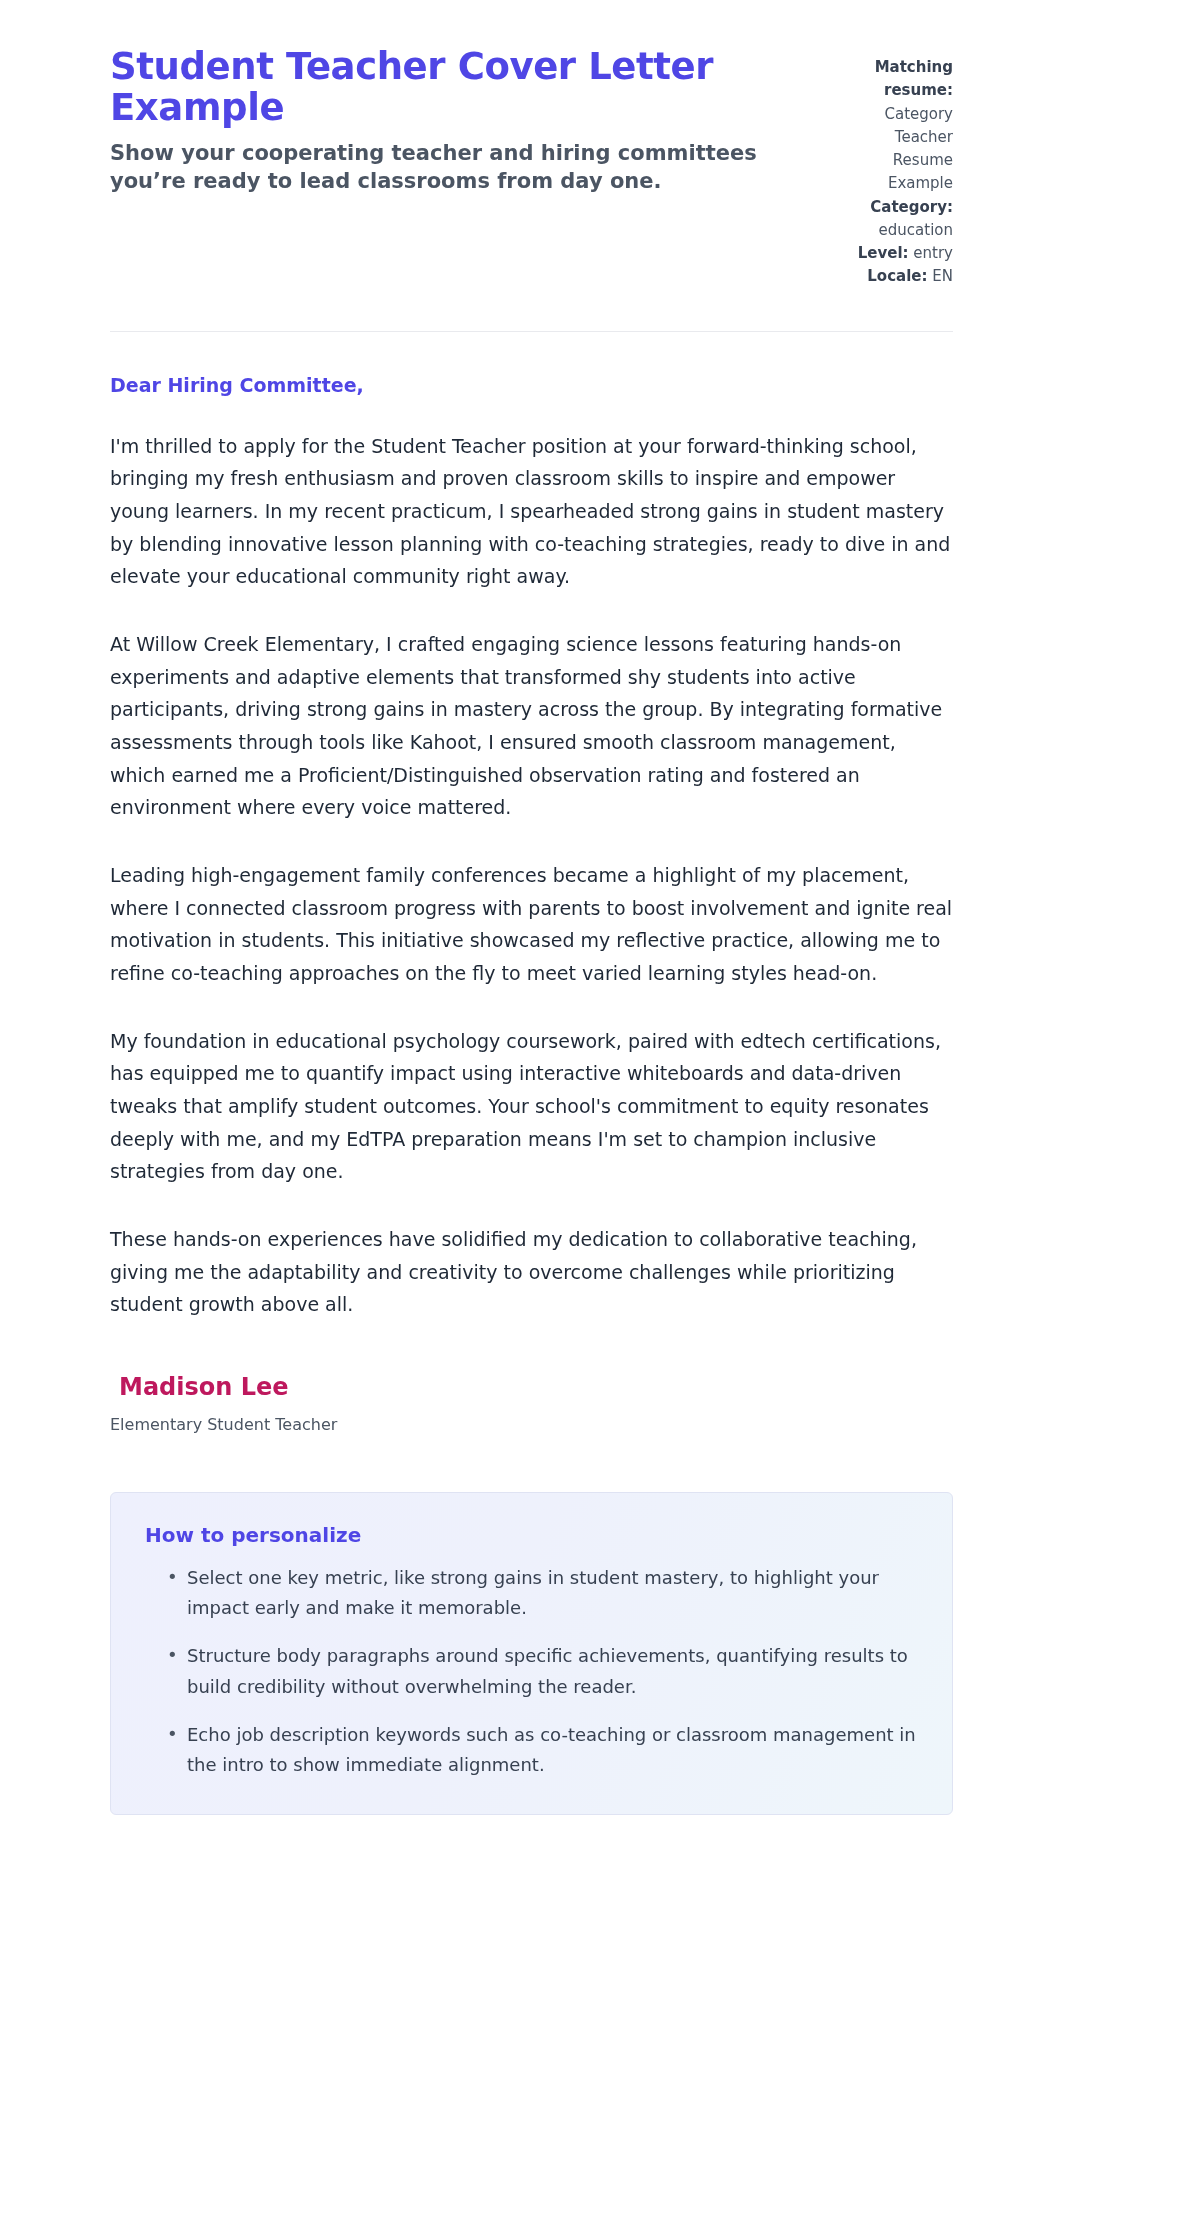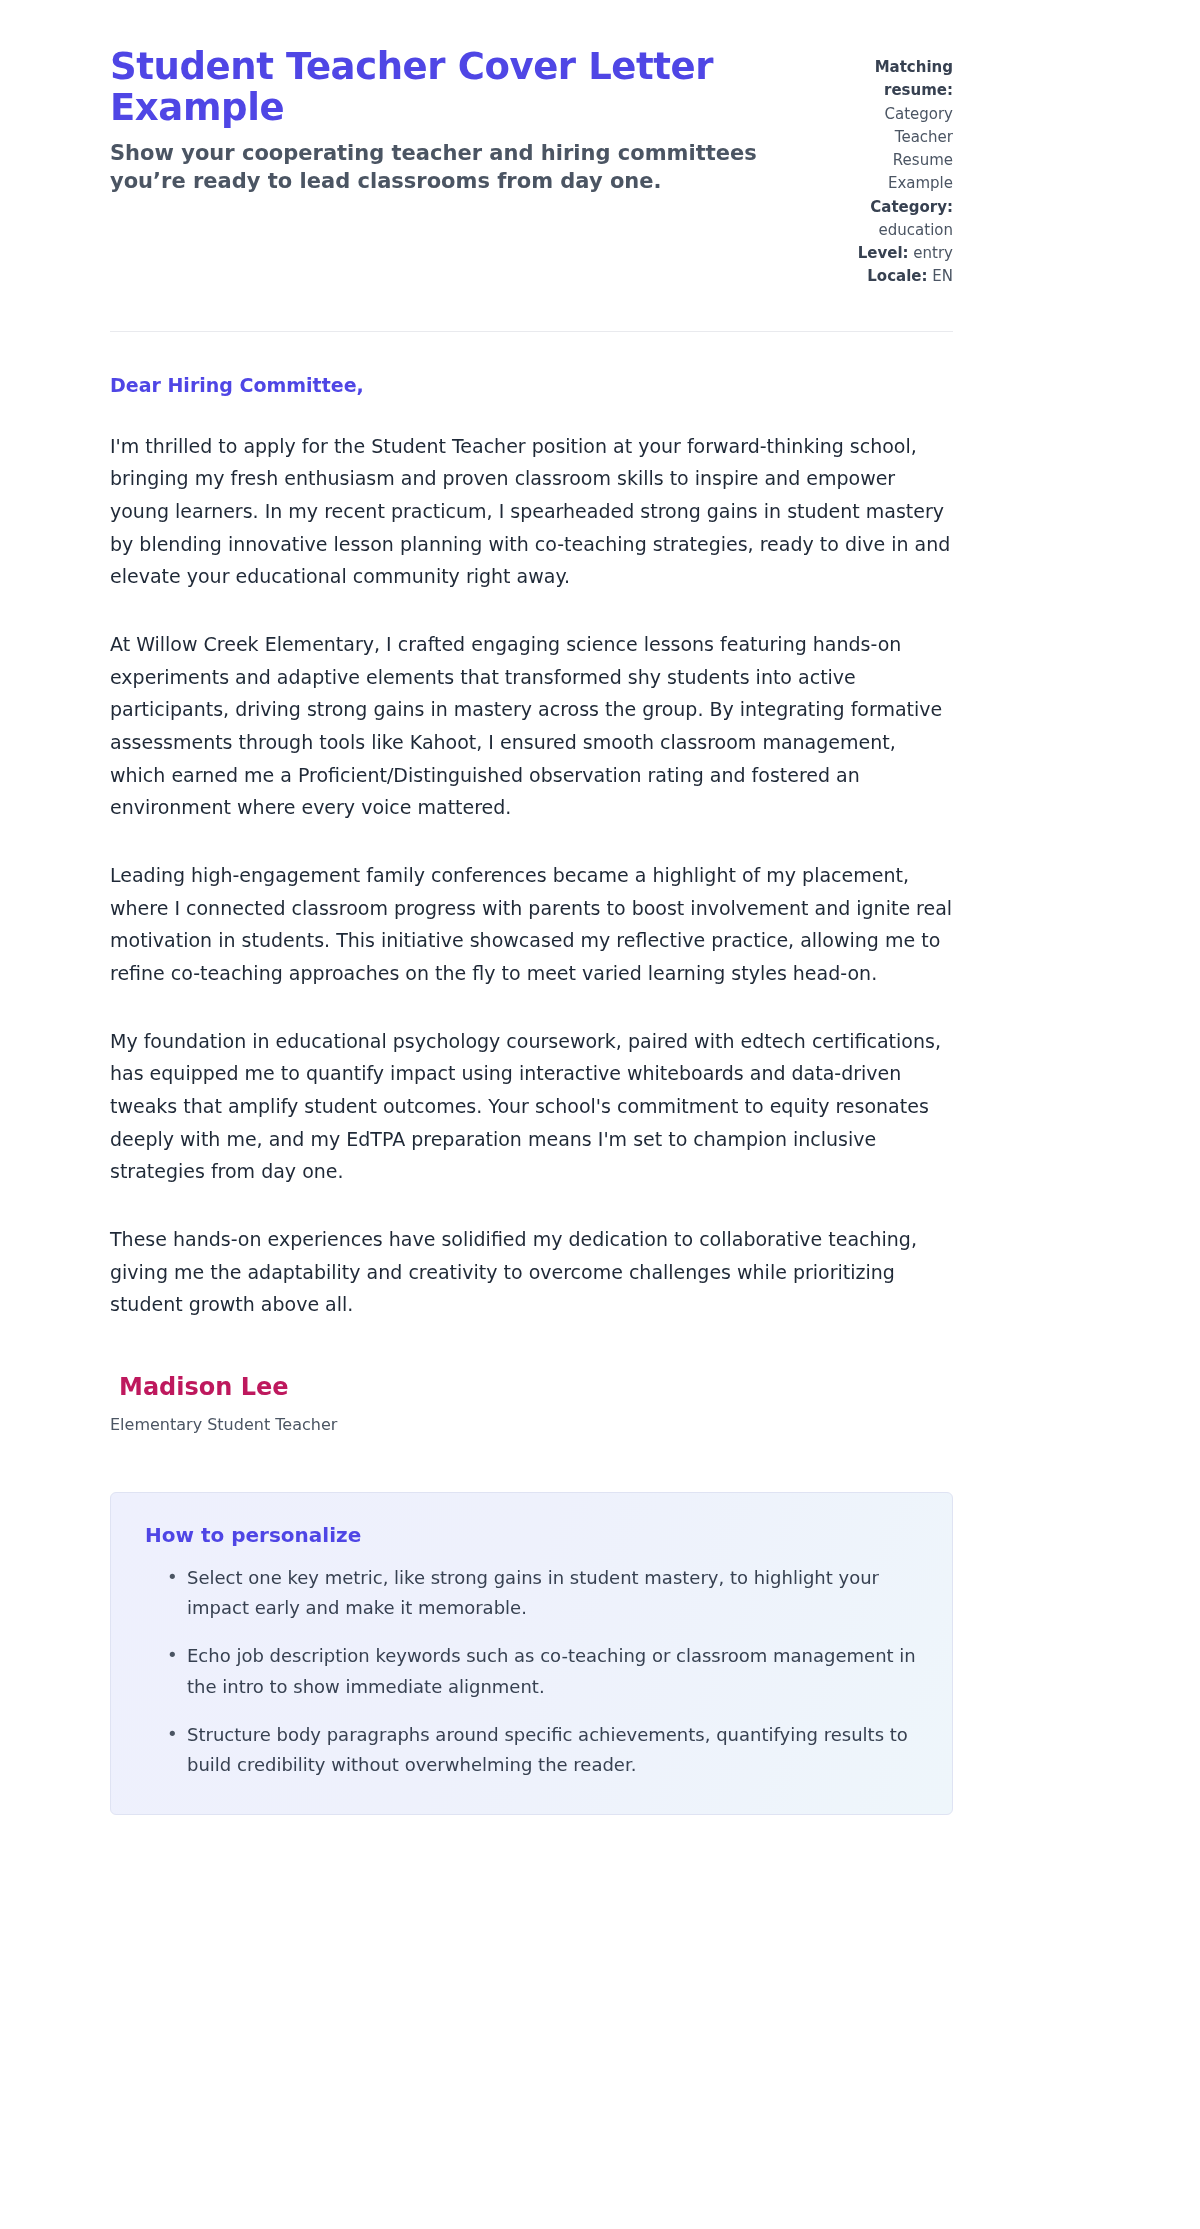--- a/index.html
+++ b/index.html
@@ -194,18 +194,18 @@
   <div class="signature">
     <p class="sig-name">Madison Lee</p>
     <p class="sig-role">Elementary Student Teacher</p>
   </div>
 
 
   <div class="callout">
     <p class="callout-title">How to personalize</p>
     <ul class="callout-list">
       <li>Select one key metric, like strong gains in student mastery, to highlight your impact early and make it memorable.</li>
+      <li>Structure body paragraphs around specific achievements, quantifying results to build credibility without overwhelming the reader.</li>
       <li>Echo job description keywords such as co-teaching or classroom management in the intro to show immediate alignment.</li>
-      <li>Structure body paragraphs around specific achievements, quantifying results to build credibility without overwhelming the reader.</li>
     </ul>
   </div>
 
 </div>
 
 </body></html>

